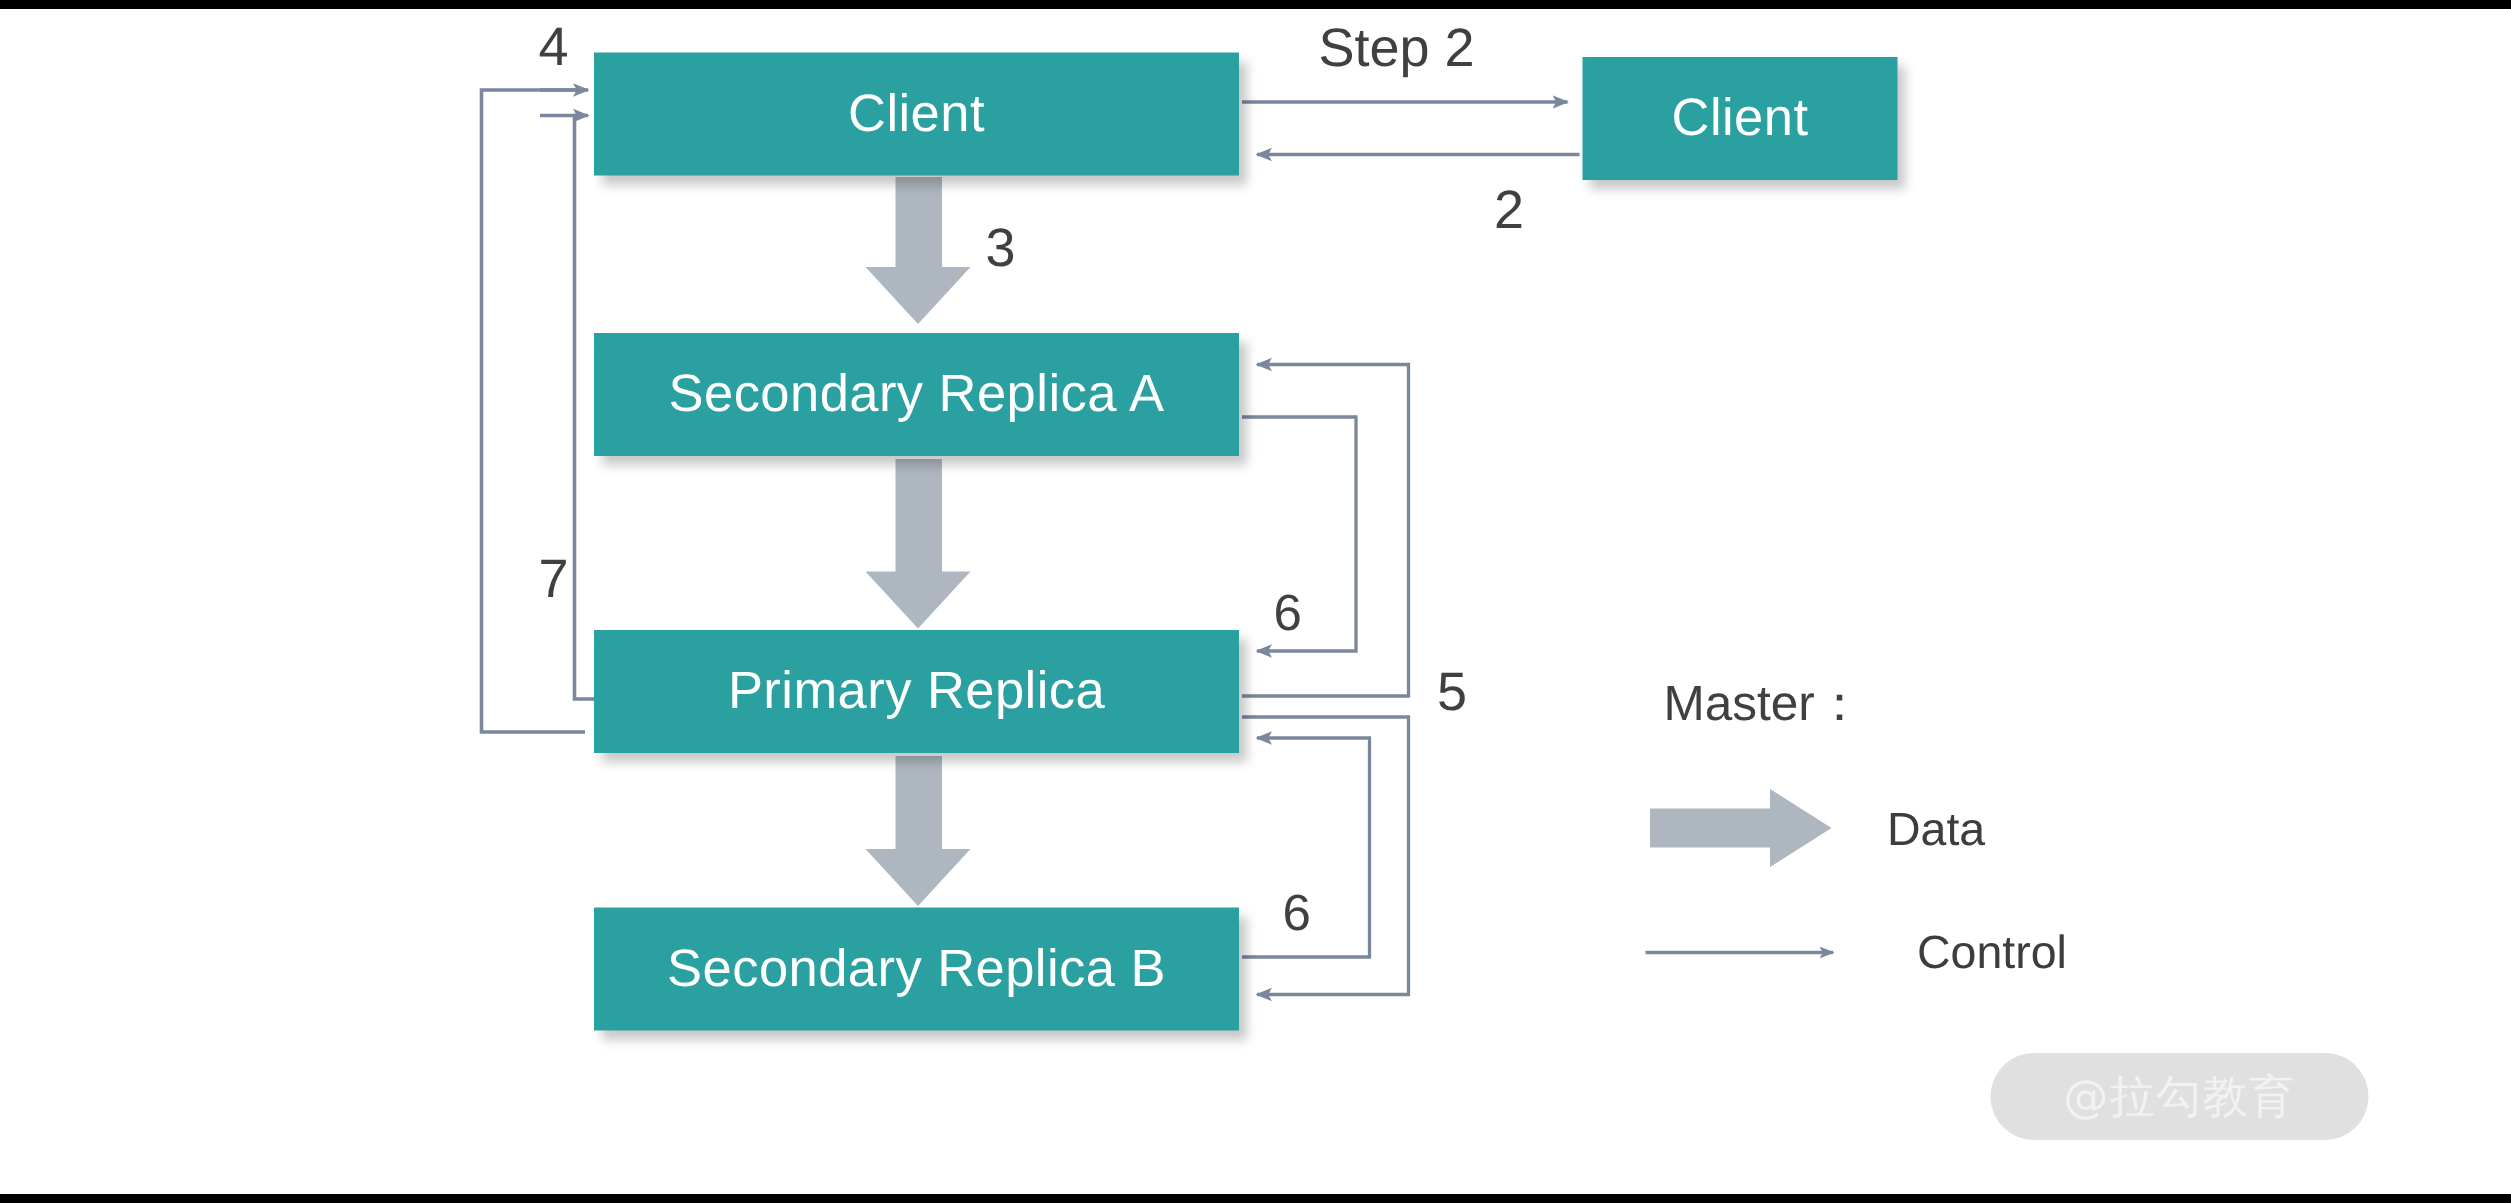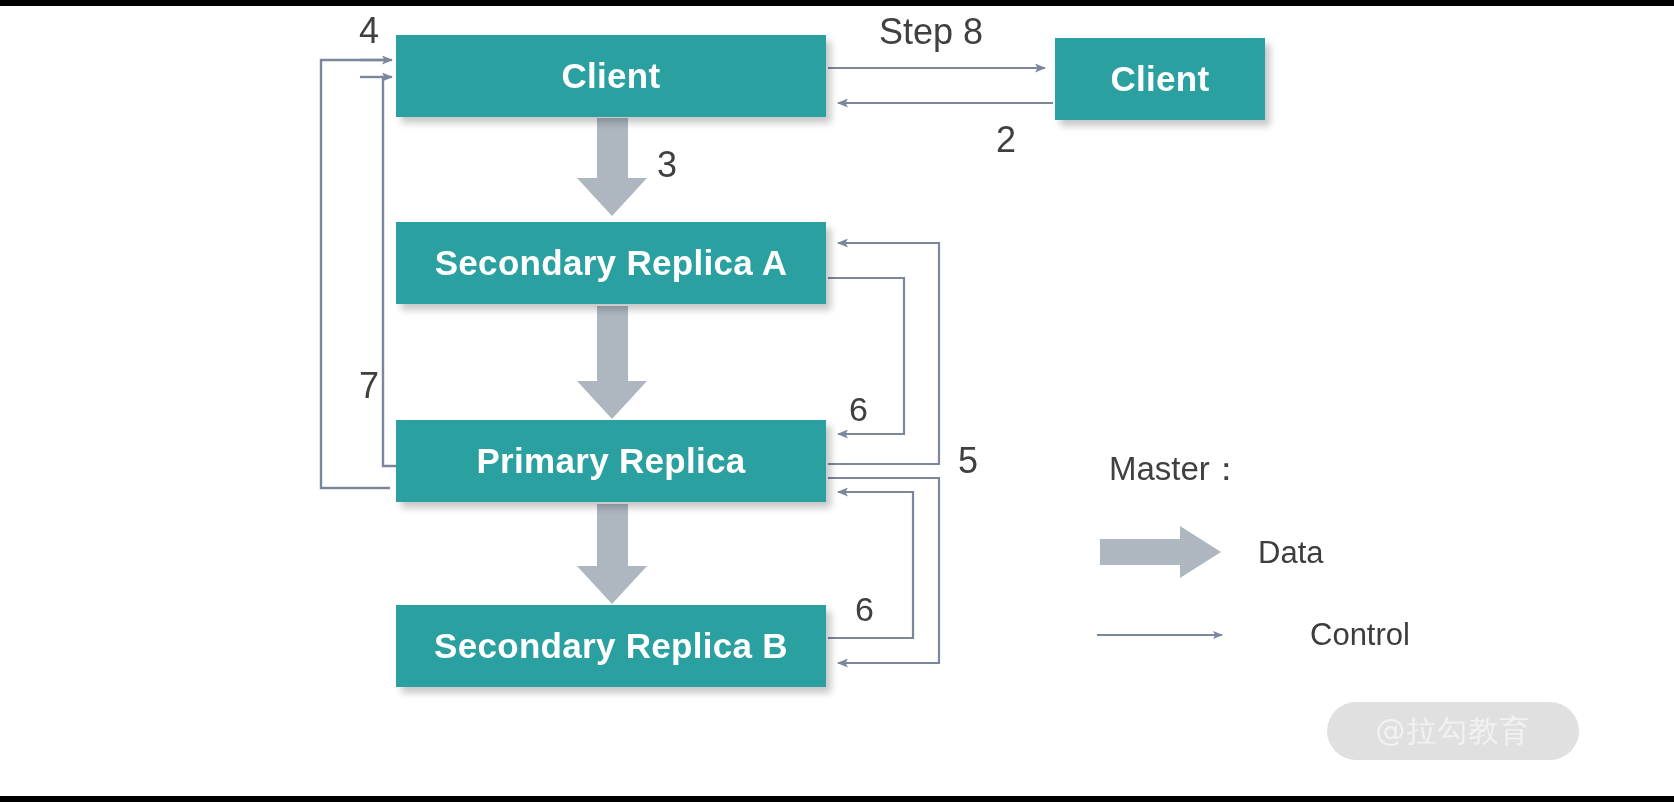--- a/index.html
+++ b/index.html
@@ -38,21 +38,21 @@
   
   .node {
     position: absolute;
     box-sizing: border-box;
     background: #2aa0a0;
     color: #ffffff;
     display: flex;
     align-items: center;
     justify-content: center;
     font-size: 35px;
-    font-weight: 700;
+    font-weight: 400;
     letter-spacing: 0.3px;
     box-shadow: 5px 6px 7px rgba(0,0,0,0.22);
     z-index: 4;
     white-space: nowrap;
   }
 
   
   .lbl {
     position: absolute;
     color: #404040;
@@ -164,30 +164,30 @@
   </div>
 
   <div class="node" style="left:396px; top:420px; width:430px; height:82px;">
     <span>Primary Replica</span>
   </div>
 
   <div class="node" style="left:396px; top:605px; width:430px; height:82px;">
     <span>Secondary Replica B</span>
   </div>
 
-  <div class="lbl" style="left:879px; top:14px;">Step 8</div>
+  <div class="lbl" style="left:879px; top:14px;">Step 2</div>
   <div class="lbl" style="left:996px; top:122px;">2</div>
   <div class="lbl" style="left:657px; top:147px;">3</div>
   <div class="lbl" style="left:359px; top:13px;">4</div>
   <div class="lbl" style="left:958px; top:443px;">5</div>
   <div class="lbl small" style="left:849px; top:392px;">6</div>
   <div class="lbl small" style="left:855px; top:592px;">6</div>
   <div class="lbl" style="left:359px; top:368px;">7</div>
 
   <div class="legend-title" style="left:1109px; top:447px;">Master：</div>
   <div class="legend-text" style="left:1258px; top:535px;">Data</div>
-  <div class="legend-text" style="left:1310px; top:617px;">Control</div>
+  <div class="legend-text" style="left:1278px; top:617px;">Control</div>
 
   <div class="watermark">
     <span>@拉勾教育</span>
   </div>
 
 </div>
 
 </body></html>

